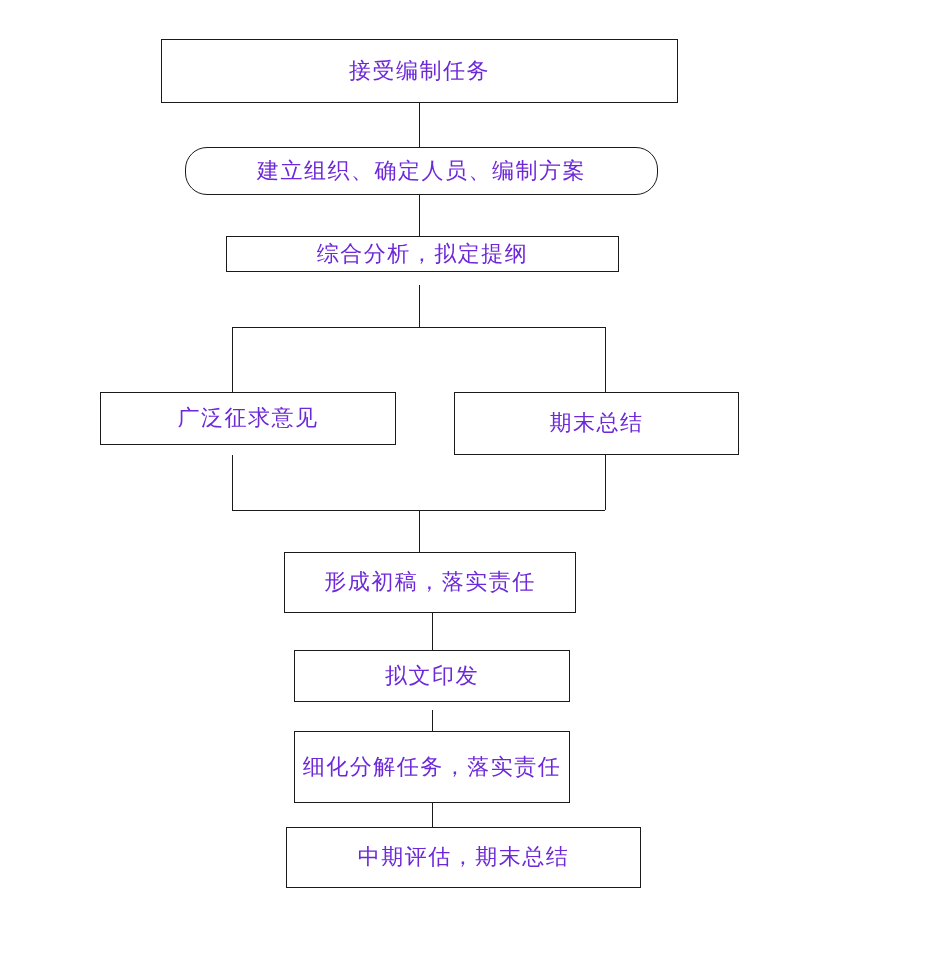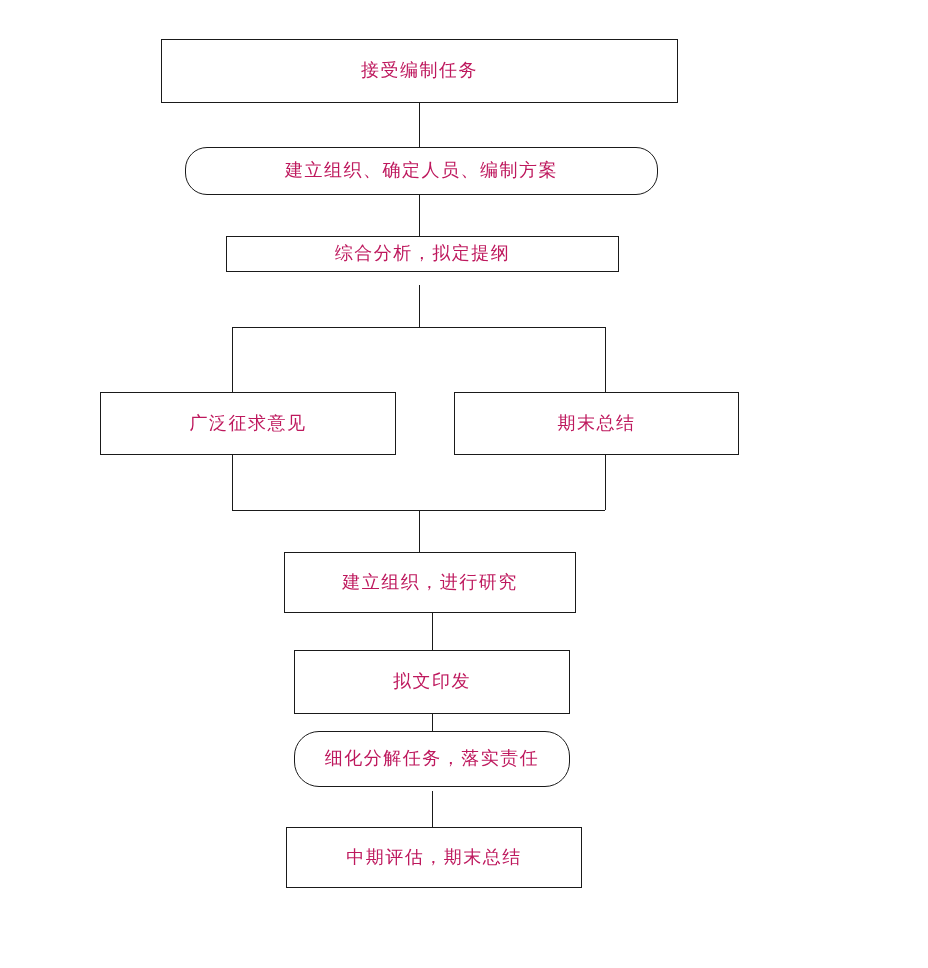--- a/index.html
+++ b/index.html
@@ -24,23 +24,23 @@
     box-sizing: border-box;
     border: 1.6px solid #1a1a1a;
     background: #ffffff;
     display: flex;
     align-items: center;
     justify-content: center;
     z-index: 3;
   }
   .node-label {
     font-family: "Liberation Serif", "DejaVu Serif", serif;
-    font-size: 18px;
+    font-size: 22px;
     line-height: 1.1;
-    color: #be185d;
+    color: #6d28d9;
     letter-spacing: 1.5px;
     white-space: nowrap;
     text-align: center;
   }
   .connector-v {
     position: absolute;
     width: 0;
     border-left: 1.6px solid #1a1a1a;
     z-index: 1;
   }
@@ -83,37 +83,37 @@
   </div>
 
   <div class="node" style="left:185px; top:147px; width:473px; height:48px;border-radius:22px;">
     <span class="node-label">建立组织、确定人员、编制方案</span>
   </div>
 
   <div class="node" style="left:226px; top:236px; width:393px; height:36px;">
     <span class="node-label">综合分析，拟定提纲</span>
   </div>
 
-  <div class="node" style="left:100px; top:392px; width:296px; height:63px;">
+  <div class="node" style="left:100px; top:392px; width:296px; height:53px;">
     <span class="node-label">广泛征求意见</span>
   </div>
 
   <div class="node" style="left:454px; top:392px; width:285px; height:63px;">
     <span class="node-label">期末总结</span>
   </div>
 
   <div class="node" style="left:284px; top:552px; width:292px; height:61px;">
-    <span class="node-label">建立组织，进行研究</span>
+    <span class="node-label">形成初稿，落实责任</span>
   </div>
 
-  <div class="node" style="left:294px; top:650px; width:276px; height:64px;">
+  <div class="node" style="left:294px; top:650px; width:276px; height:52px;">
     <span class="node-label">拟文印发</span>
   </div>
 
-  <div class="node" style="left:294px; top:731px; width:276px; height:56px;border-radius:25px;">
+  <div class="node" style="left:294px; top:731px; width:276px; height:72px;">
     <span class="node-label">细化分解任务，落实责任</span>
   </div>
 
-  <div class="node" style="left:286px; top:827px; width:296px; height:61px;">
+  <div class="node" style="left:286px; top:827px; width:355px; height:61px;">
     <span class="node-label">中期评估，期末总结</span>
   </div>
 
 </div>
 
 </body></html>

